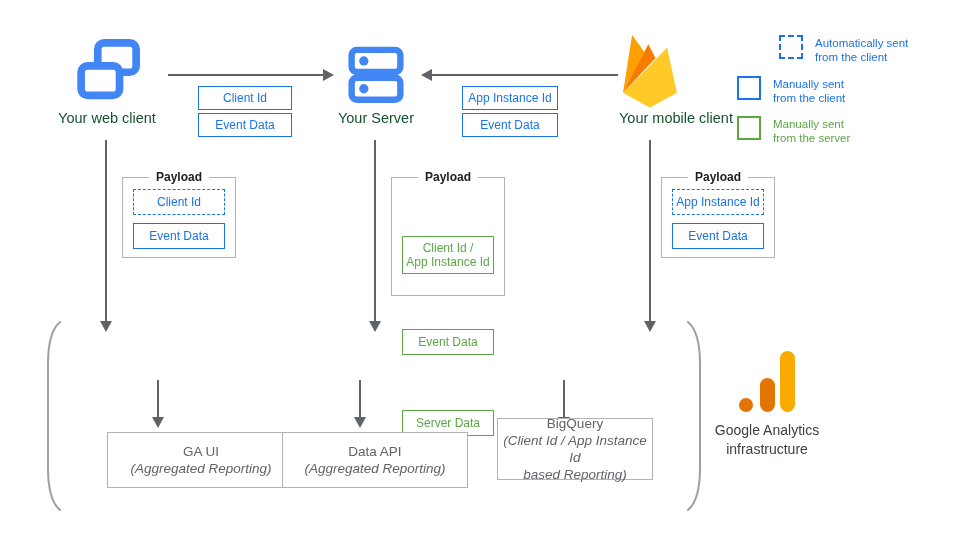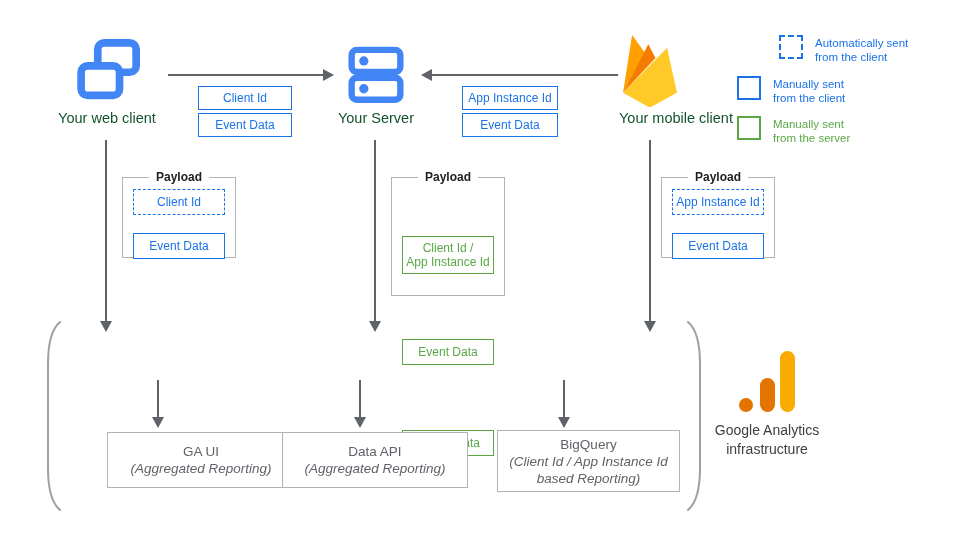--- a/index.html
+++ b/index.html
@@ -27,21 +27,21 @@
   
   .edge-box{
     width:94px;height:24px;border:1.5px solid #1a73e8;color:#1a73e8;
     font-size:12px;display:flex;align-items:center;justify-content:center;
     background:#fff;
   }
 
   
   .payload{
     border:1px solid #b3b3b3;background:#fff;margin:0;
-    padding:5px 10px 9px 10px;display:flex;flex-direction:column;gap:18px;
+    padding:5px 10px 9px 10px;display:flex;flex-direction:column;gap:8px;
     align-items:flex-start;
   }
   .payload legend{
     font-size:12px;font-weight:bold;color:#202124;padding:0 7px;margin:0 auto;
   }
   .pl-item{
     width:92px;min-height:26px;font-size:12px;background:#fff;
     display:flex;align-items:center;justify-content:center;text-align:center;
     line-height:14px;padding:2px 2px;
   }
@@ -179,21 +179,21 @@
   <div class="abs head-down" style="left:558px;top:417px;"></div>
 
   <div class="abs gray-box" style="left:67px;top:432px;width:188px;height:56px;margin-left:40px;">
     <div>GA UI</div>
     <div class="sub">(Aggregated Reporting)</div>
   </div>
   <div class="abs gray-box" style="left:282px;top:432px;width:186px;height:56px;">
     <div>Data API</div>
     <div class="sub">(Aggregated Reporting)</div>
   </div>
-  <div class="abs gray-box" style="left:497px;top:430px;width:183px;height:62px;">
+  <div class="abs gray-box" style="left:497px;top:418px;width:156px;height:62px;">
     <div>BigQuery</div>
     <div class="sub multiline">(Client Id / App Instance Id
 based Reporting)</div>
   </div>
 
   <div class="abs ga-dot" style="left:739px;top:398px;"></div>
   <div class="abs ga-bar" style="left:760px;top:378px;width:15px;height:34px;background:#e37400;"></div>
   <div class="abs ga-bar" style="left:780px;top:351px;width:15px;height:61px;background:#f9ab00;"></div>
   <div class="abs ga-label multiline" style="left:697px;top:421px;width:140px;">Google Analytics
 infrastructure</div>

